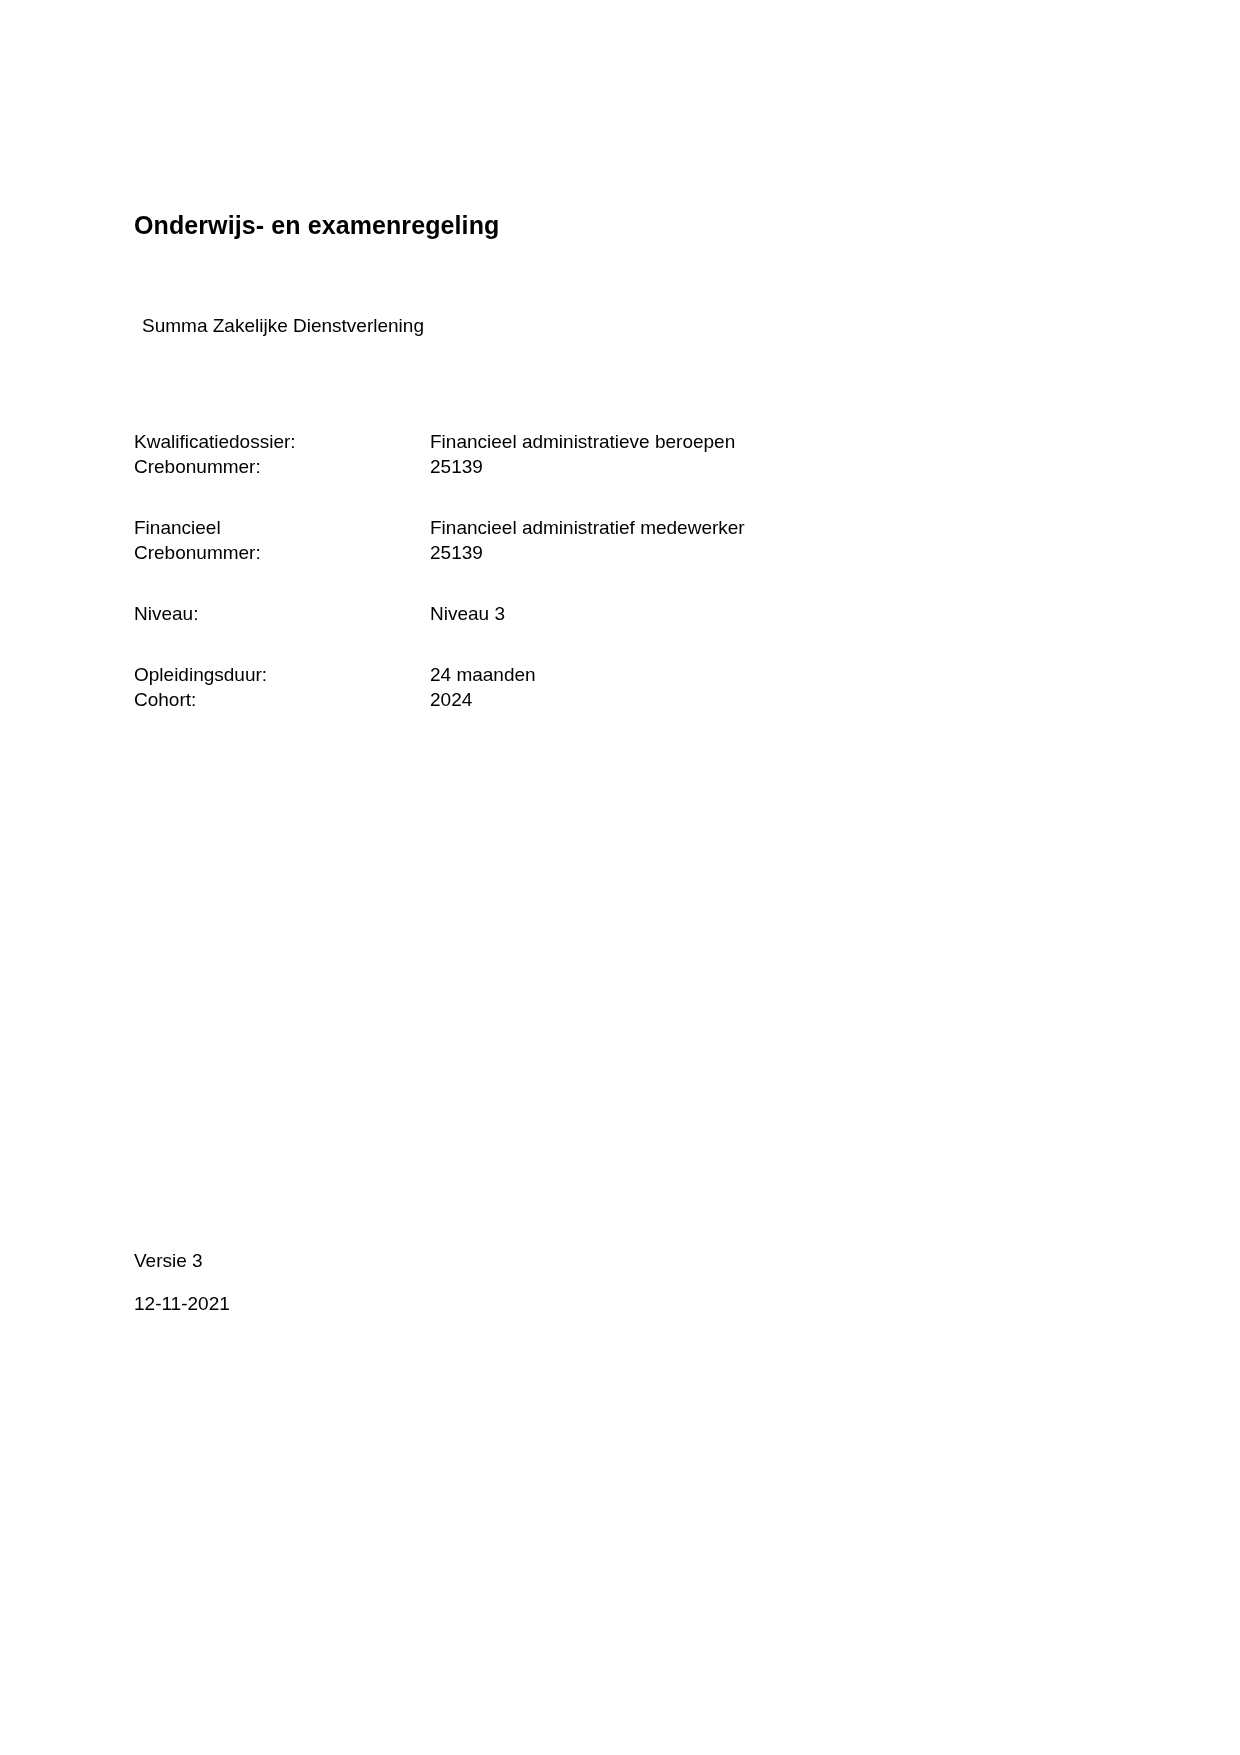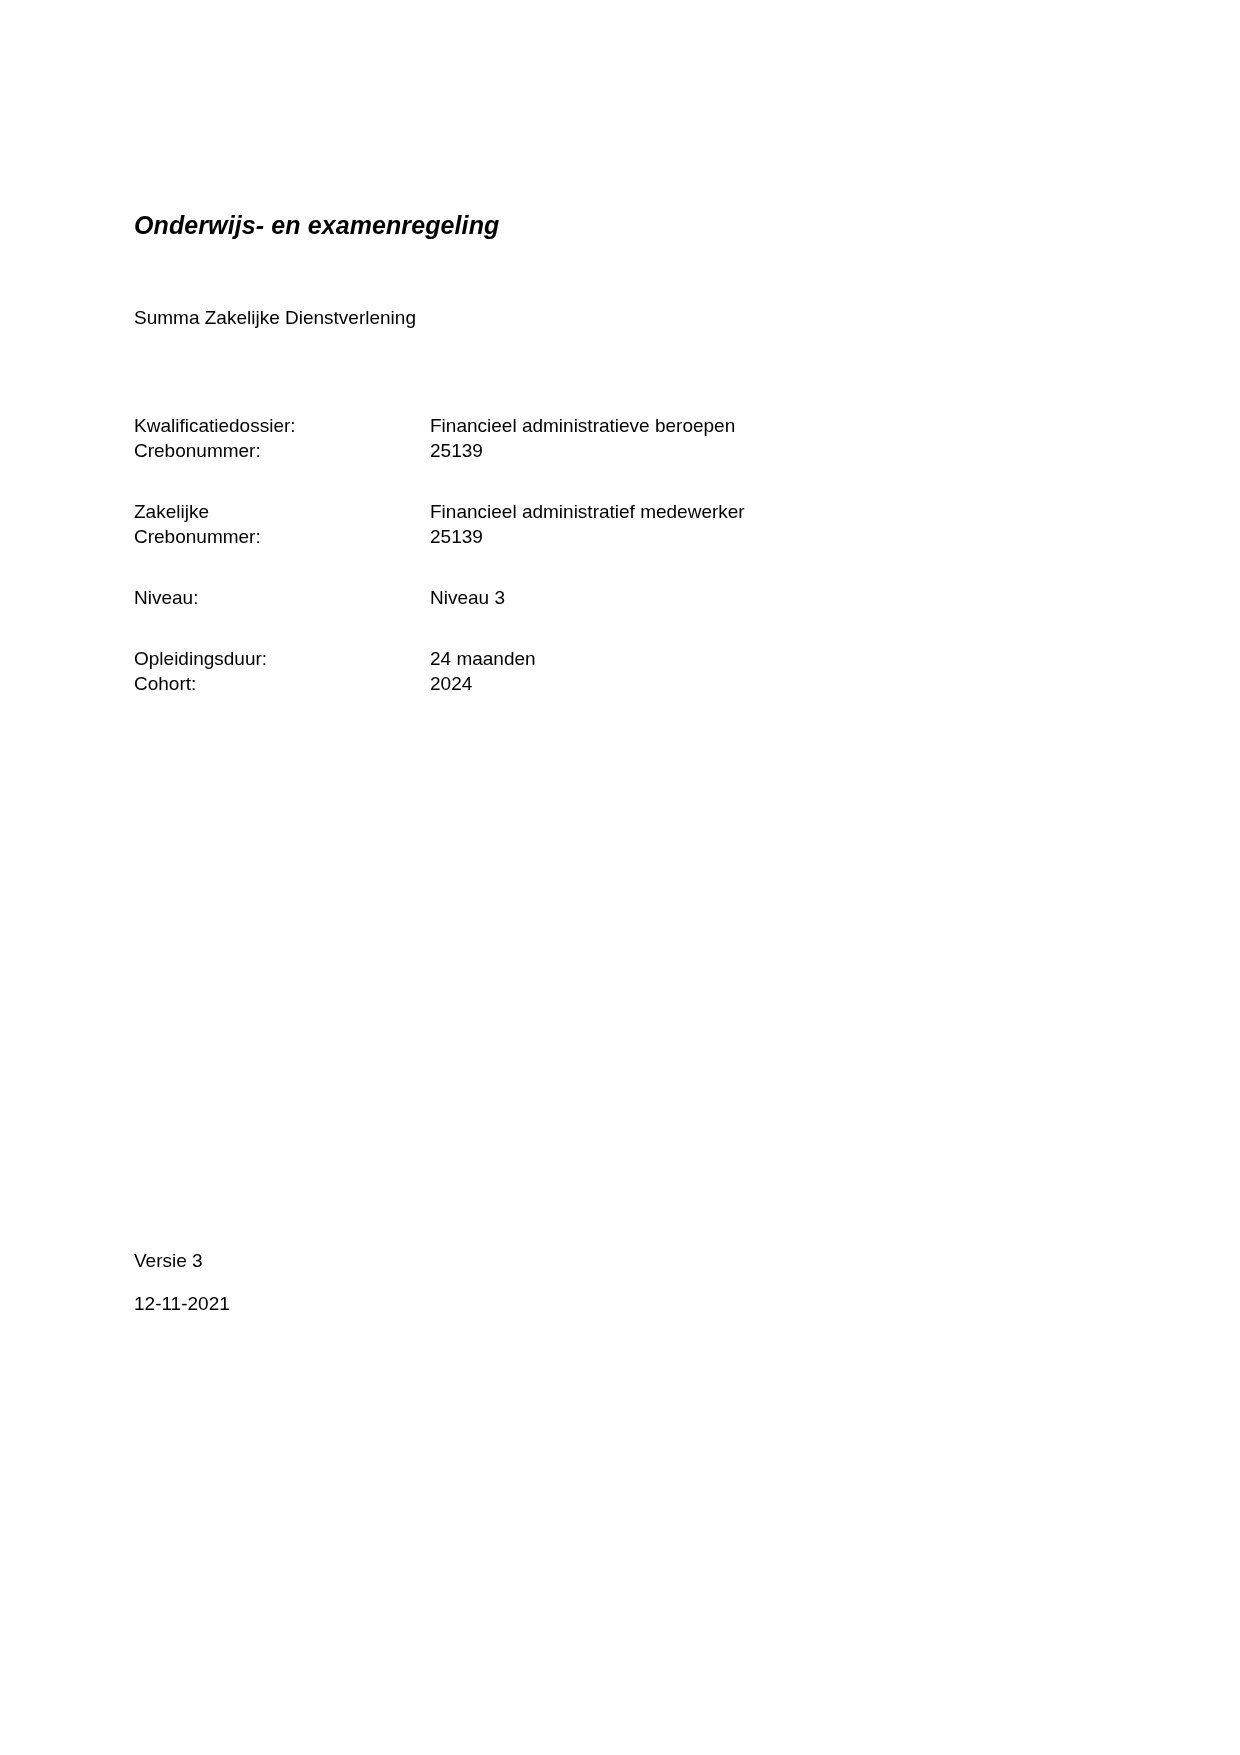--- a/index.html
+++ b/index.html
@@ -27,26 +27,25 @@
     top: 0;
     width: 900px;
   }
   .doc-title {
     font-size: 25px;
     font-weight: bold;
     letter-spacing: 0.1px;
     margin: 0;
     padding-top: 210px;
     line-height: 1.2;
-    font-style: italic;
   }
   .subtitle {
     font-size: 19px;
     font-weight: normal;
-    margin: 0;
+    margin: 8px;
     padding-top: 66px;
     line-height: 1.3;
   }
   .meta {
     padding-top: 82px;
   }
   .meta-group {
     margin-bottom: 36px;
   }
   .meta-group:last-child {
@@ -102,21 +101,21 @@
           <span class="meta-value">Financieel administratieve beroepen</span>
         </div>
         <div class="meta-row">
           <span class="meta-label">Crebonummer:</span>
           <span class="meta-value">25139</span>
         </div>
       </div>
 
       <div class="meta-group">
         <div class="meta-row">
-          <span class="meta-label">Zakelijke</span>
+          <span class="meta-label">Financieel</span>
           <span class="meta-value">Financieel administratief medewerker</span>
         </div>
         <div class="meta-row">
           <span class="meta-label">Crebonummer:</span>
           <span class="meta-value">25139</span>
         </div>
       </div>
 
       <div class="meta-group">
         <div class="meta-row">

